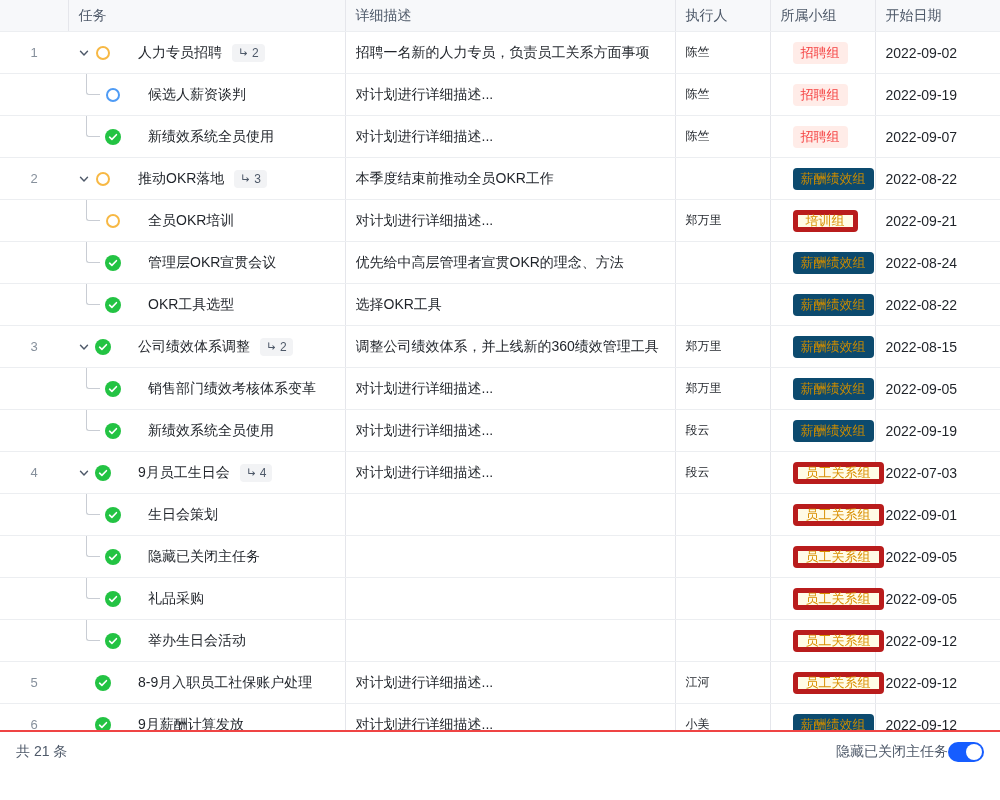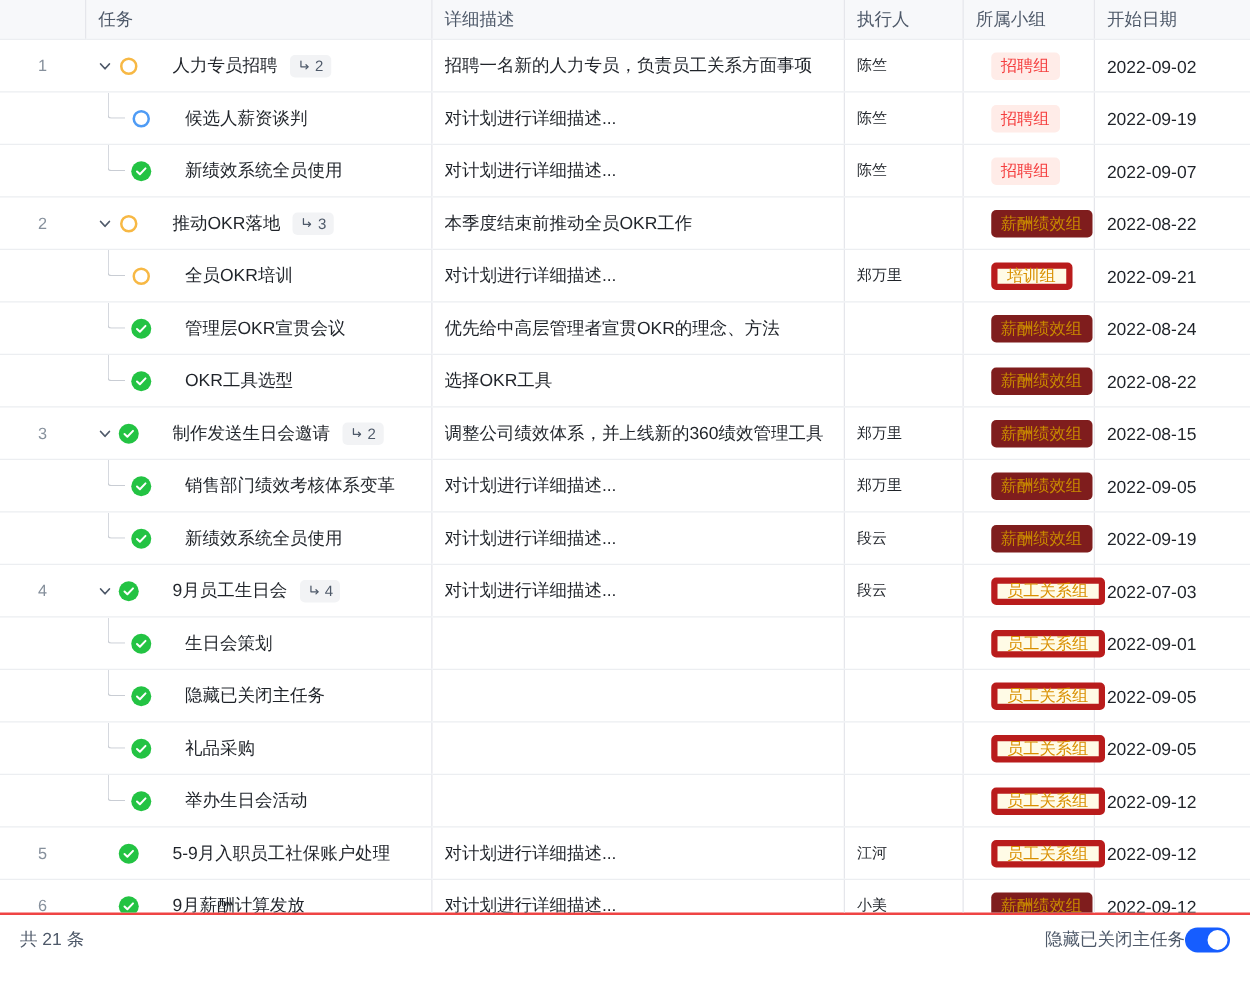--- a/index.html
+++ b/index.html
@@ -128,21 +128,21 @@
   .tag {
     display: inline-flex; align-items: center;
     height: 22px; padding: 0 8px;
     border-radius: 4px;
     font-size: 13px;
     white-space: nowrap;
     margin-left: 12px;
   }
   .tag.orange { background: #ffece8; color: #f53f3f; }
   .tag.yellow { background: #fffbe6; color: #d98f00; border: 5px solid #b91c1c;}
-  .tag.lyellow { background: #7f1d1d; color: #c98a00; }
+  .tag.lyellow { background: #0c4a6e; color: #c98a00; }
 
   .date { color: #1f2329; font-size: 14px; }
 
   
   .footer {
     height: 42px; flex: none;
     border-top: 2px solid #ef4444;
     background: #fff;
     display: flex; align-items: center; justify-content: space-between;
     padding: 0 16px;
@@ -508,21 +508,21 @@
                     <path d="M2.5 4.2 L6 8 L9.5 4.2" fill="none" stroke="#4e5969" stroke-width="1.4" stroke-linecap="round" stroke-linejoin="round"></path>
                   </svg>
                 </span>
                 <span class="status-ico">
                   <span class="ico-done">
                     <svg width="10" height="10" viewBox="0 0 10 10">
                       <path d="M1.6 5.2 L3.9 7.4 L8.4 2.7" fill="none" stroke="#fff" stroke-width="1.6" stroke-linecap="round" stroke-linejoin="round"></path>
                     </svg>
                   </span>
                 </span>
-                <span class="task-name">制作发送生日会邀请</span>
+                <span class="task-name">公司绩效体系调整</span>
                 <span class="sub-count">
                   <svg width="11" height="11" viewBox="0 0 12 12">
                     <path d="M3 2 V7 H9" fill="none" stroke="#4e5969" stroke-width="1.1" stroke-linecap="round" stroke-linejoin="round"></path>
                     <path d="M7.4 5.2 L9.2 7 L7.4 8.8" fill="none" stroke="#4e5969" stroke-width="1.1" stroke-linecap="round" stroke-linejoin="round"></path>
                   </svg>
                   <span>2</span>
                 </span>
               </div>
             </td>
             <td class="col-sep">
@@ -846,21 +846,21 @@
                     <path d="M2.5 4.2 L6 8 L9.5 4.2" fill="none" stroke="#4e5969" stroke-width="1.4" stroke-linecap="round" stroke-linejoin="round"></path>
                   </svg>
                 </span>
                 <span class="status-ico">
                   <span class="ico-done">
                     <svg width="10" height="10" viewBox="0 0 10 10">
                       <path d="M1.6 5.2 L3.9 7.4 L8.4 2.7" fill="none" stroke="#fff" stroke-width="1.6" stroke-linecap="round" stroke-linejoin="round"></path>
                     </svg>
                   </span>
                 </span>
-                <span class="task-name">5-9月入职员工社保账户处理</span>
+                <span class="task-name">8-9月入职员工社保账户处理</span>
               </div>
             </td>
             <td class="col-sep">
               <div class="cell">
                 <span class="desc">对计划进行详细描述...</span>
               </div>
             </td>
             <td class="col-sep">
               <div class="cell">
                 <span class="person">江河</span>

